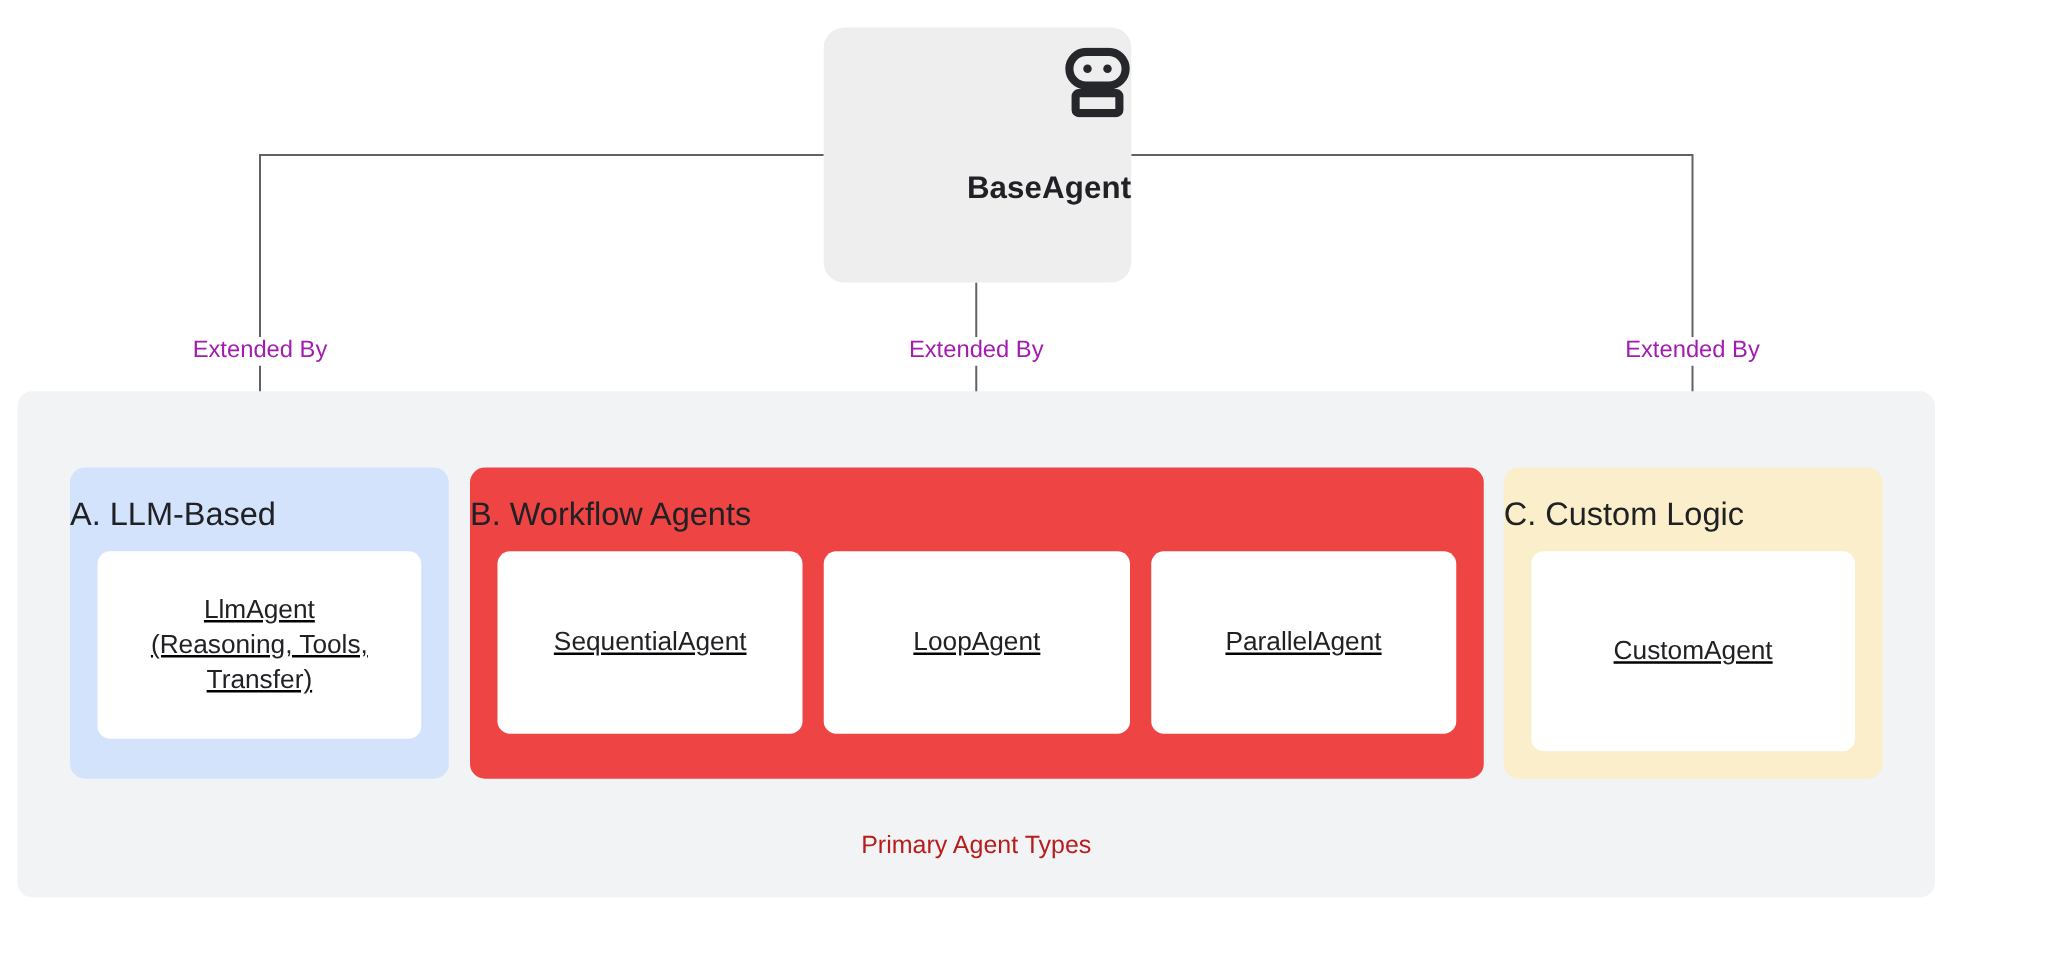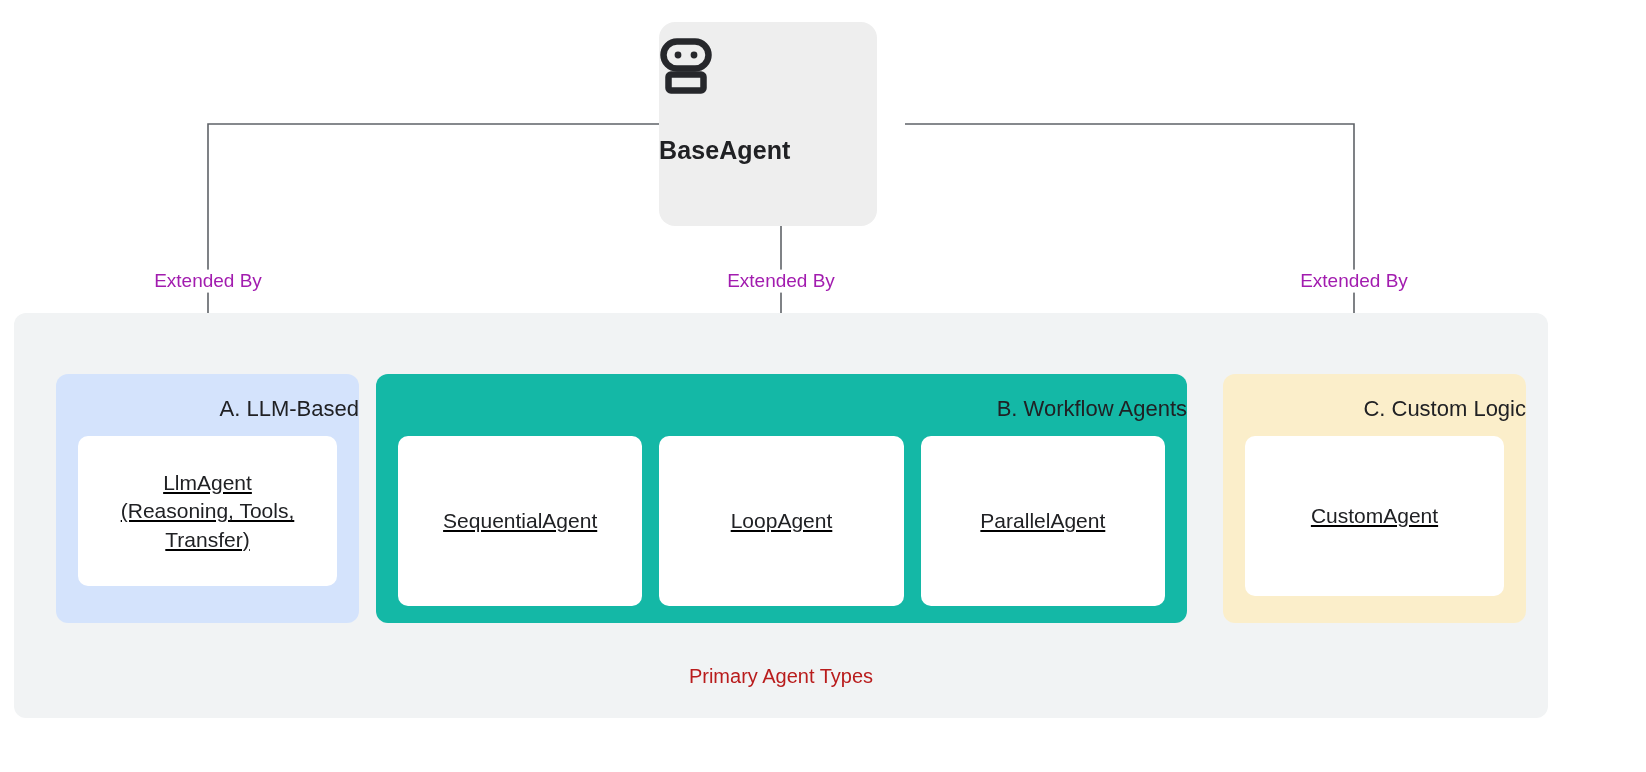--- a/index.html
+++ b/index.html
@@ -28,27 +28,27 @@
     width: 1646px;
     height: 772px;
     pointer-events: none;
   }
 
   
   .root-node {
     position: absolute;
     left: 659px;
     top: 22px;
-    width: 218px;
+    width: 246px;
     height: 204px;
     background: #eeeeee;
     border-radius: 16px;
     display: flex;
     flex-direction: column;
-    align-items: flex-start;
+    align-items: flex-end;
     justify-content: center;
     box-sizing: border-box;
     padding-bottom: 46px;
     z-index: 3;
     gap: 27px;
   }
   .robot-icon {
     width: 54px;
     height: 56px;
     display: block;
@@ -97,22 +97,22 @@
   }
 
   
   .group {
     position: absolute;
     border-radius: 12px;
     box-sizing: border-box;
     z-index: 2;
   }
   .group-title {
-    text-align: right;
-    font-size: 22px;
+    text-align: left;
+    font-size: 26px;
     color: #202124;
     line-height: 1.2;
     padding-top: 22px;
     padding-bottom: 14px;
   }
   .group-cards {
     display: flex;
     flex-direction: row;
     gap: 17px;
     padding: 0 22px;
@@ -141,28 +141,27 @@
     height: 249px;
   }
   #group-a .leaf-card { height: 150px; }
 
   #group-b {
     left: 376px;
     top: 374px;
     width: 811px;
     height: 249px;
   }
-  #group-b .leaf-card { height: 170px; }
+  #group-b .leaf-card { height: 146px; }
 
   #group-c {
     left: 1203px;
     top: 374px;
     width: 303px;
     height: 249px;
-    margin-left: 20px;
   }
   #group-c .leaf-card { height: 160px; }
 </style>
 </head>
 <body>
 
 <div id="diagram-root">
 
   <svg id="connector-layer" viewBox="0 0 1646 772" xmlns="http://www.w3.org/2000/svg">
     <defs>
@@ -206,21 +205,21 @@
   <div class="edge-label" style="left:781px; top:281px;">Extended By</div>
   <div class="edge-label" style="left:1354px; top:281px;">Extended By</div>
 
   <div class="group" id="group-a" style="background:#d4e3fc;">
     <div class="group-title">A. LLM-Based</div>
     <div class="group-cards">
       <div class="leaf-card">LlmAgent<br>(Reasoning, Tools,<br>Transfer)</div>
     </div>
   </div>
 
-  <div class="group" id="group-b" style="background:#14b8a6;">
+  <div class="group" id="group-b" style="background:#ef4444;">
     <div class="group-title">B. Workflow Agents</div>
     <div class="group-cards">
       <div class="leaf-card">SequentialAgent</div>
       <div class="leaf-card">LoopAgent</div>
       <div class="leaf-card">ParallelAgent</div>
     </div>
   </div>
 
   <div class="group" id="group-c" style="background:#fbeeca;">
     <div class="group-title">C. Custom Logic</div>

